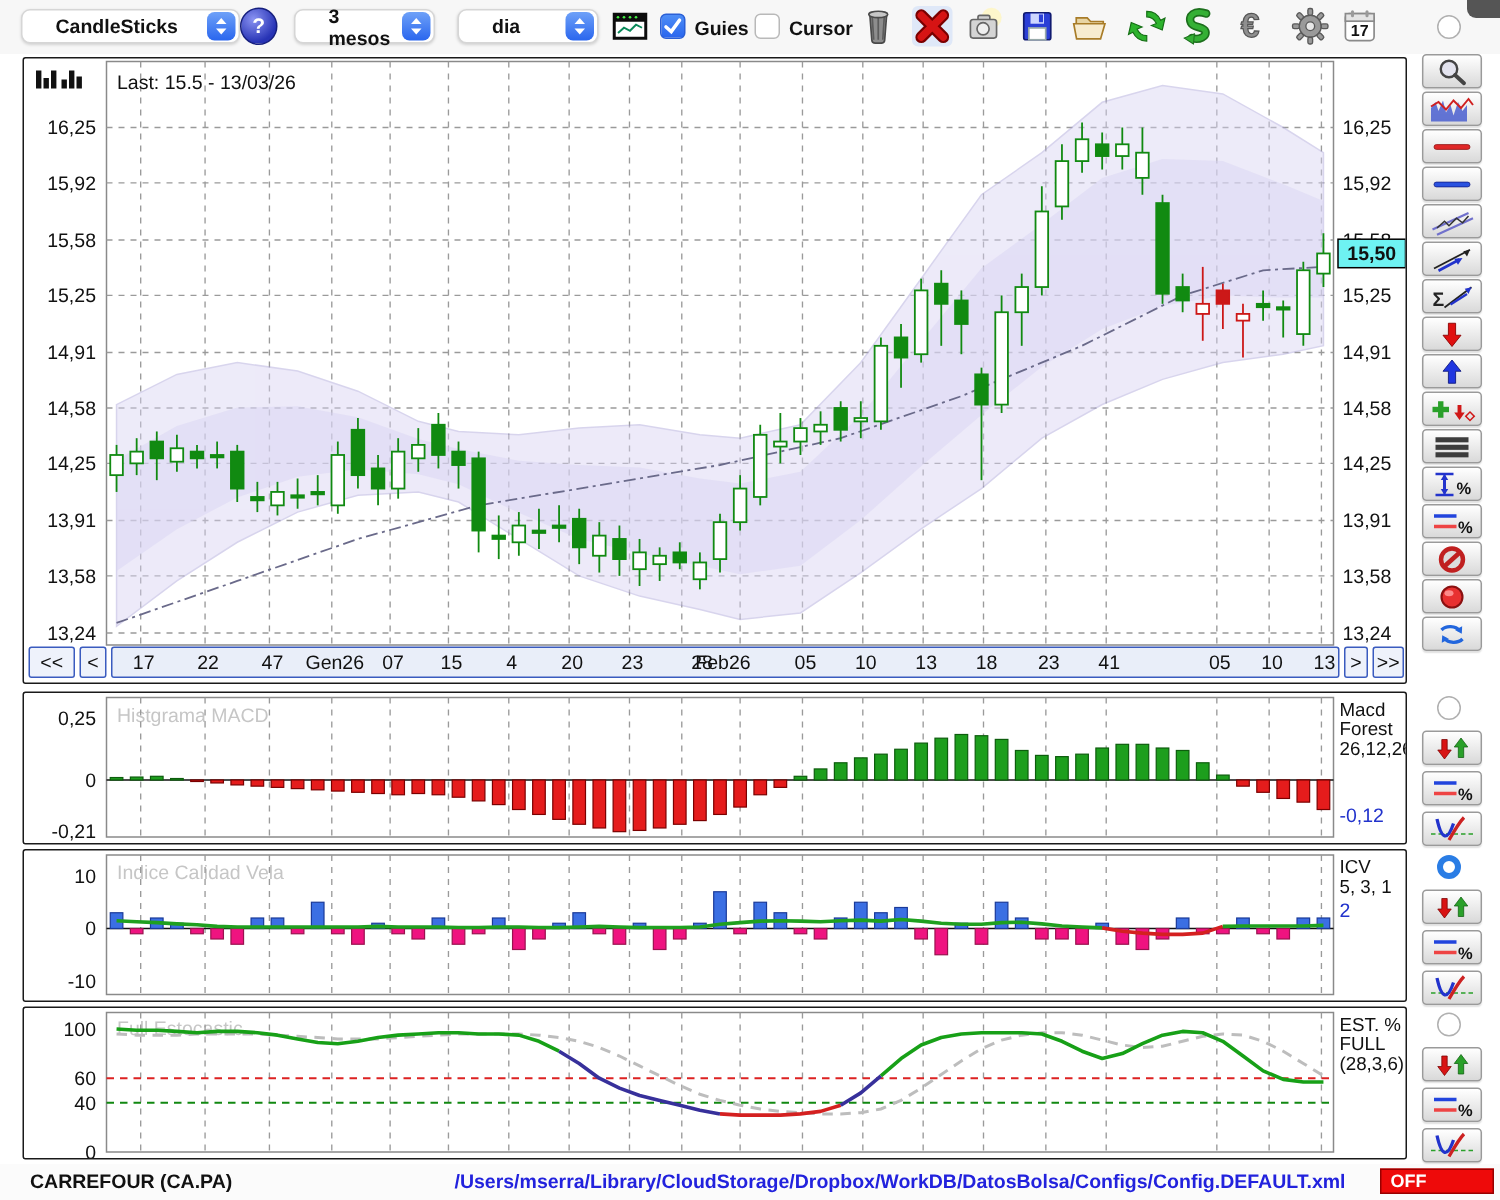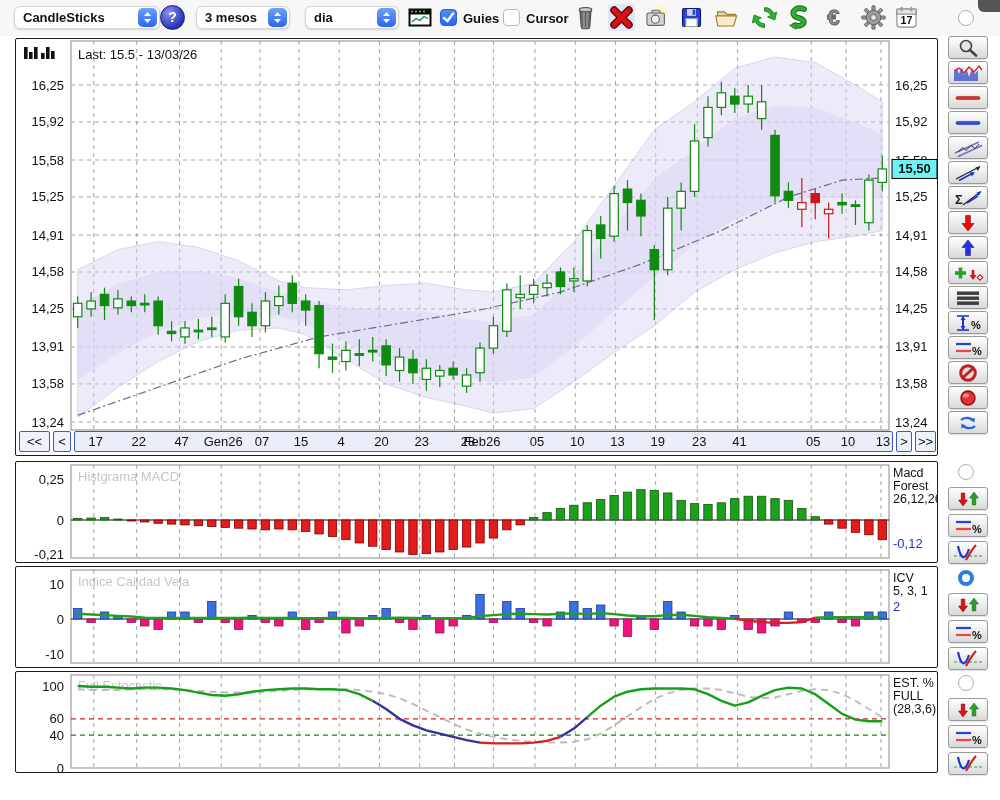--- a/index.html
+++ b/index.html
@@ -4,21 +4,21 @@
 <style>
   * { margin:0; padding:0; box-sizing:border-box; }
   body { font-family:"Liberation Sans", sans-serif; background:#fff; }
   .app { position:relative; width:1000px; height:800px; background:#fff; overflow:hidden; }
 
   
   .toolbar { position:absolute; left:0; top:0; width:1000px; height:36px; background:#f7f7f7; }
   .mac-select { position:absolute; top:6px; height:23px; background:#fff; border:1px solid #d6d6d6;
                 border-radius:6px; box-shadow:0 1px 2px rgba(0,0,0,.15); display:flex; align-items:center;
                 font-size:13px; font-weight:bold; color:#111; cursor:default; }
-  .mac-select .lbl { flex:1; padding-left:8px; }
+  .mac-select .lbl { flex:1; padding-left:22px; }
   .mac-select .chev { width:19px; height:19px; margin:2px; border-radius:5px;
                 background:linear-gradient(#6ea1f8,#2a66ee); display:flex; flex-direction:column;
                 align-items:center; justify-content:center; }
   .help-btn { position:absolute; top:5px; width:25px; height:25px; border-radius:50%;
               background:radial-gradient(circle at 35% 30%, #8a93f2, #2733b5 70%); border:1px solid #161f7e;
               color:#fff; font-weight:bold; font-size:14px; text-align:center; line-height:23px; }
   .cb { position:absolute; top:9px; width:17px; height:17px; border-radius:4px; background:#fff;
         border:1px solid #b9b9b9; }
   .cb.on { background:linear-gradient(#4d8df6,#2a66ee); border-color:#2a5fd6; }
   .cb-label { position:absolute; top:11px; font-size:13px; font-weight:bold; color:#111; }
@@ -414,21 +414,21 @@
           <span style="left: 187.079px;">07</span>
           <span style="left: 225.967px;">15</span>
           <span style="left: 266.197px;">4</span>
           <span style="left: 306.426px;">20</span>
           <span style="left: 346.656px;">23</span>
           <span style="left: 393px;">28</span>
           <span style="left: 407px;">Feb26</span>
           <span style="left: 461.98px;">05</span>
           <span style="left: 502.21px;">10</span>
           <span style="left: 542.439px;">13</span>
-          <span style="left: 582.669px;">19</span>
+          <span style="left: 582.669px;">18</span>
           <span style="left: 624.239px;">23</span>
           <span style="left: 664.469px;">41</span>
           <span style="left: 738.223px;">05</span>
           <span style="left: 773.089px;">10</span>
           <span style="left: 807.954px;">13</span>
         </div>
       <button class="xbtn" style="left:879px;width:16px">&gt;</button>
       <button class="xbtn" style="left:898px;width:21px">&gt;&gt;</button>
     </div>
   </div>
@@ -666,20 +666,25 @@
         <polyline points="356.7,28.8 370.1,37.0 383.5,46.8 397.0,53.4 410.4,58.3 423.8,61.6 437.2,64.8 450.6,68.1 464.0,70.6" fill="none" stroke="#37309b" stroke-width="2.4" stroke-linejoin="round"></polyline>
         <polyline points="464.0,70.6 477.4,71.4 490.8,71.4 504.2,71.4 517.6,70.6 531.0,68.9 544.5,64.8" fill="none" stroke="#d42020" stroke-width="2.4" stroke-linejoin="round"></polyline>
         <polyline points="544.5,64.8 557.9,56.6 571.3,45.2" fill="none" stroke="#37309b" stroke-width="2.4" stroke-linejoin="round"></polyline>
         <polyline points="571.3,45.2 584.7,33.7 598.1,24.7 611.5,19.7 624.9,17.3 638.3,16.5 651.7,16.5 665.1,16.5 678.6,17.3 692.0,22.2 705.4,28.8 718.8,33.7 732.2,30.4 745.6,23.8 759.0,18.1 772.4,15.6 785.8,16.5 799.2,22.2 812.7,32.0 826.1,41.9 839.5,47.6 852.9,49.3 866.3,49.3" fill="none" stroke="#17a017" stroke-width="2.4" stroke-linejoin="round"></polyline>
         <text x="877" y="15" font-size="12.5" fill="#111">EST. %</text>
         <text x="877" y="28" font-size="12.5" fill="#111">FULL</text>
         <text x="877" y="41" font-size="12.5" fill="#111">(28,3,6)</text>
       </svg>
   </div>
 
+  <div class="statusbar">
+    <span class="sym">CARREFOUR (CA.PA)</span>
+    <span class="cfgpath">/Users/mserra/Library/CloudStorage/Dropbox/WorkDB/DatosBolsa/Configs/Config.DEFAULT.xml</span>
+    <span class="offbadge">OFF</span>
+  </div>
 
   <div class="sidebar">
     <div class="radio" style="top:10px"></div>
 
     <button class="sbtn" style="top:36px">
       <svg width="34" height="20" viewBox="0 0 34 20">
         <circle cx="15" cy="8" r="5.5" fill="#e3e3ee" stroke="#444" stroke-width="1.6"></circle>
         <line x1="19" y1="12" x2="25" y2="17.5" stroke="#444" stroke-width="2.6" stroke-linecap="round"></line>
       </svg>
     </button>

